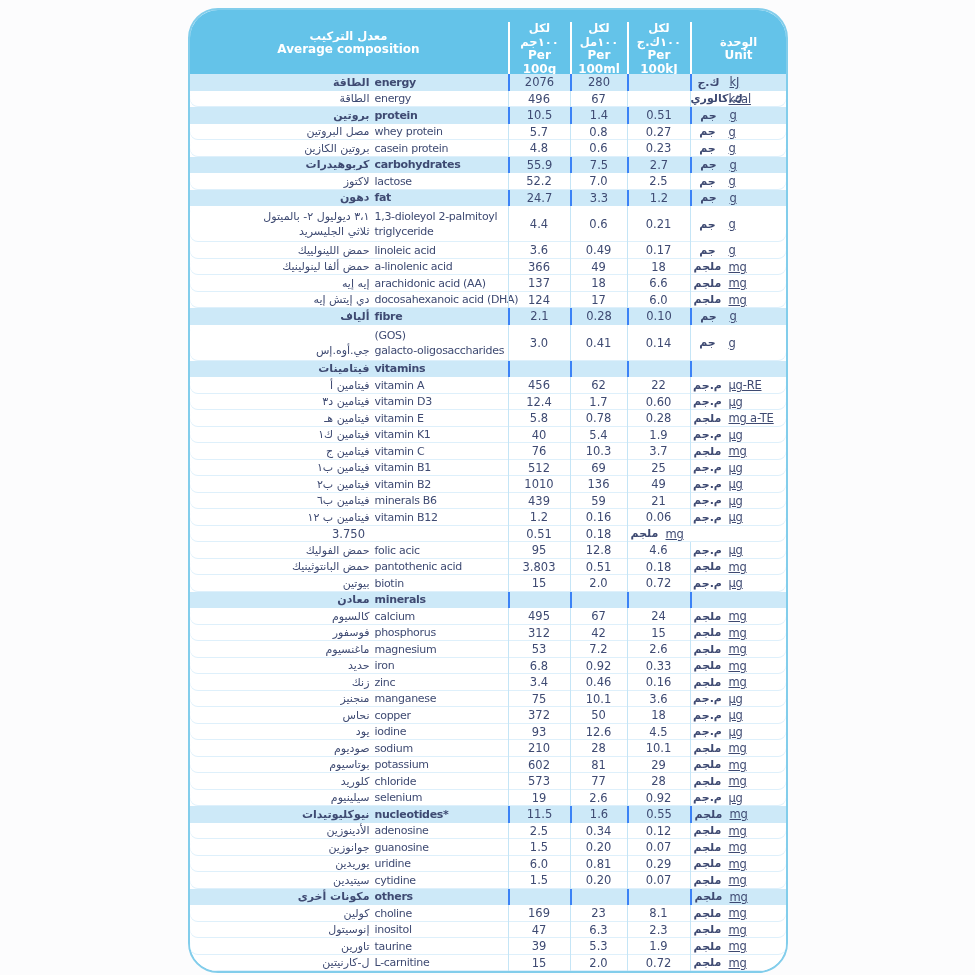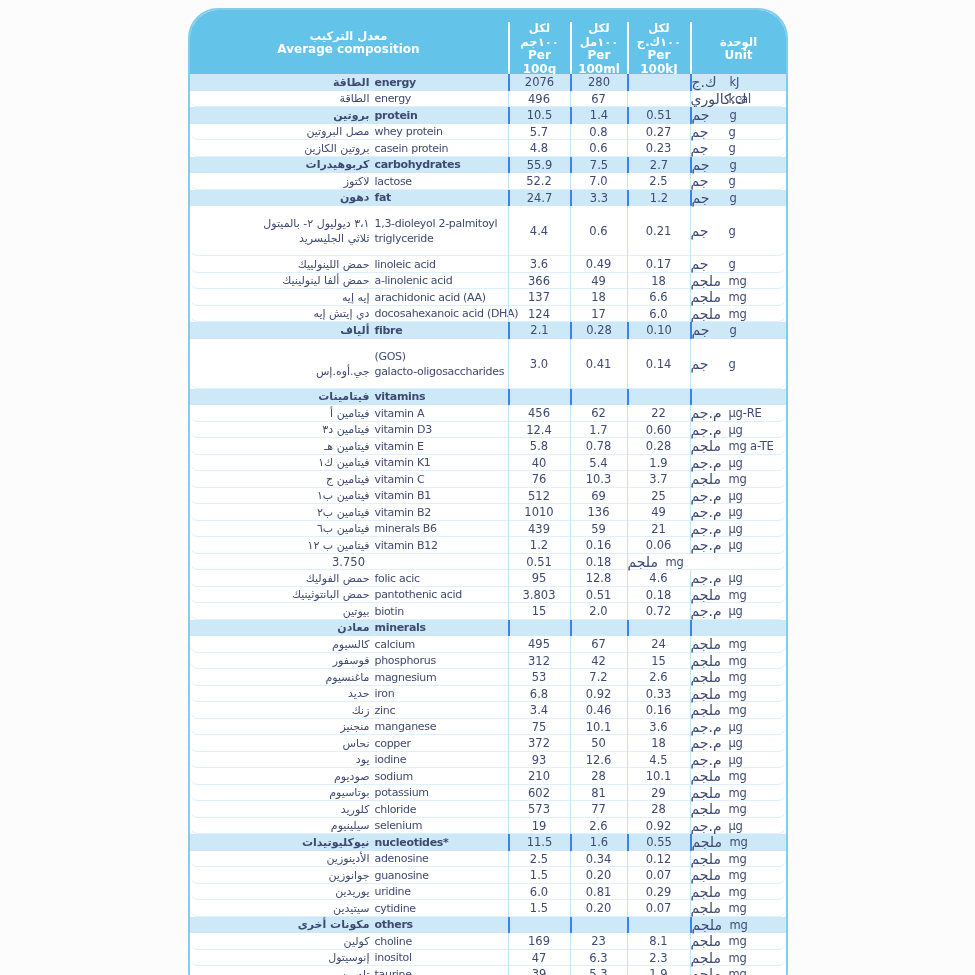--- a/index.html
+++ b/index.html
@@ -21,34 +21,34 @@
     text-align:center;font-weight:bold;line-height:13.5px;font-size:12px;}
   .hcell + .hcell{border-left:2px solid #fff;margin-top:12px;}
   .h-ar{font-size:11.5px;}
   
   .row{
     display:grid;grid-template-columns:318px 62px 57px 63px 96px;
     align-items:center;height:16.5px;background:#fff;
     box-shadow:inset 0 -1px 0 var(--rowline);
     border-radius:8px;
   }
-  .row.two{height:50px;}
+  .row.two{height:36px;}
   .row .cell{height:100%;display:flex;flex-direction:column;justify-content:center;}
   .row .cell + .cell{border-left:1px solid var(--hair);}
   .row.hl .cell{background:var(--hl-bg);}
   .row.hl .cell + .cell{border-left:2px solid #3b82f6;}
   .row.hl .l-ar,.row.hl .l-en{font-weight:bold;}
   .lline{display:grid;grid-template-columns:180px 1fr;column-gap:5px;line-height:15px;}
   .l-ar{text-align:right;font-size:11px;white-space:nowrap;}
   .l-en{text-align:left;font-size:11px;letter-spacing:-0.3px;white-space:nowrap;}
   .val{text-align:center;font-size:11.5px;}
   .unitcell{display:grid !important;grid-template-columns:34px 1fr;column-gap:4px;
     align-items:center;flex-direction:row !important;}
-  .u-ar{text-align:left;font-size:14px;white-space:nowrap;}
-  .u-en{text-align:left;font-size:11.5px;white-space:nowrap;letter-spacing:-0.2px;}
+  .u-ar{text-align:center;font-size:11px;white-space:nowrap;font-weight:bold;}
+  .u-en{text-align:left;font-size:11.5px;white-space:nowrap;letter-spacing:-0.2px;text-decoration:underline;}
 </style>
 </head>
 <body>
 
 <div class="card">
   <div class="hdr">
     <div class="hcell">
       <div class="h-ar">معدل التركيب</div>
       <div>Average composition</div>
     </div>

